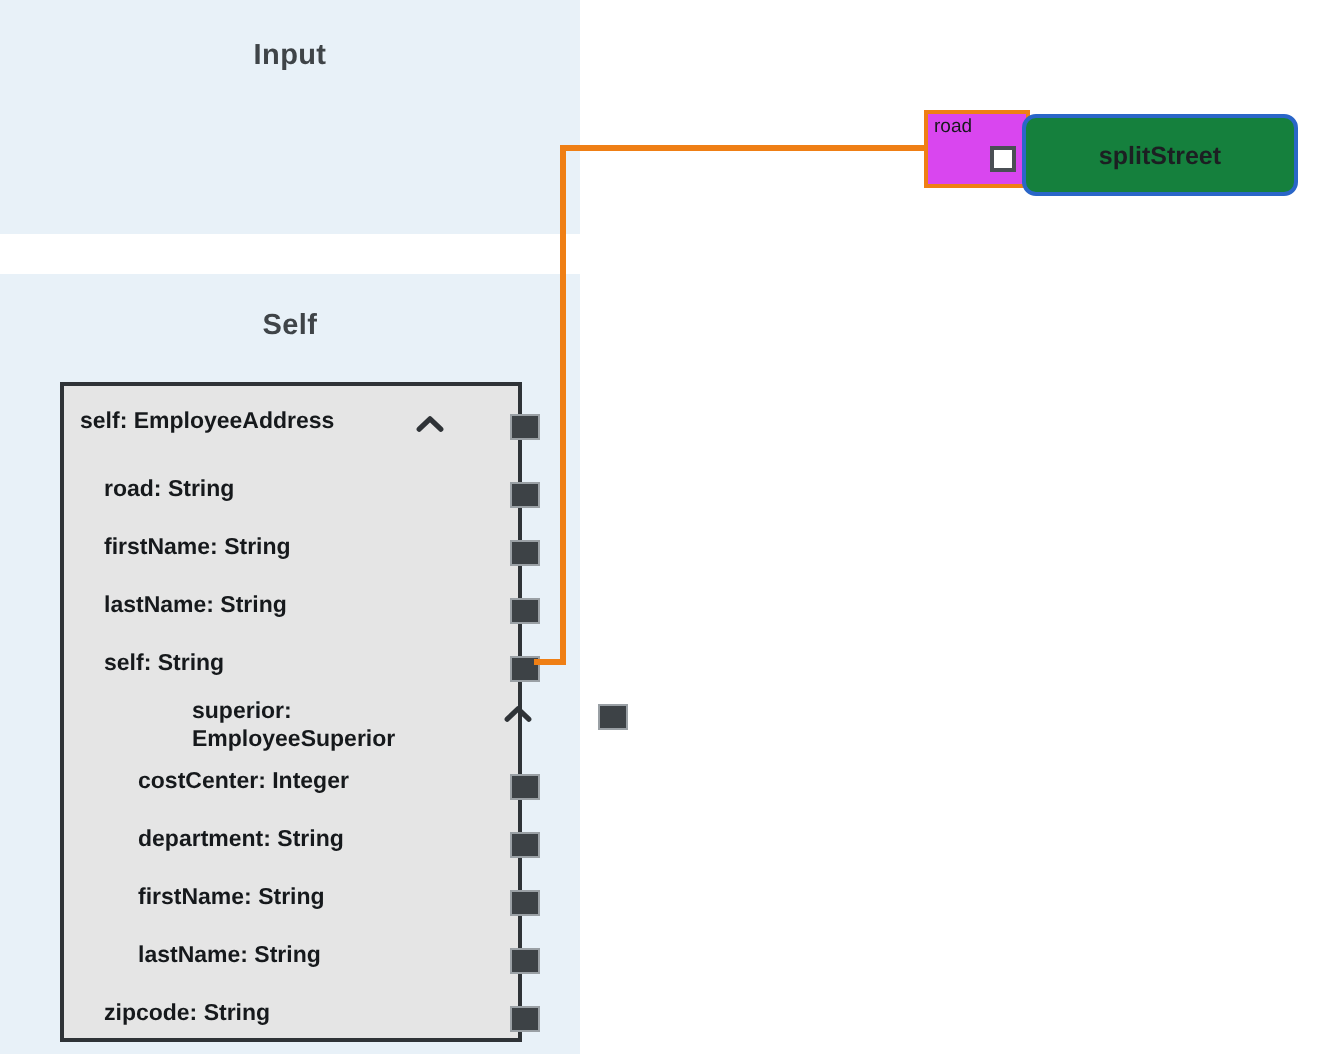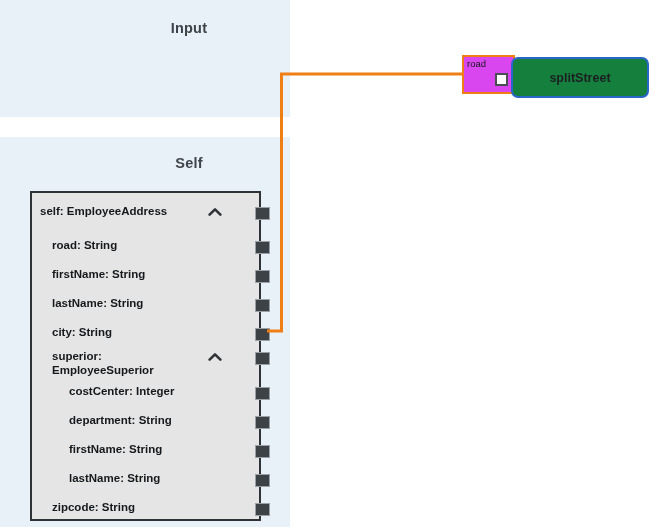--- a/index.html
+++ b/index.html
@@ -28,21 +28,20 @@
 
   .panel-title {
     position: absolute;
     left: 0;
     width: 290px;
     text-align: center;
     font-size: 14.5px;
     font-weight: bold;
     color: #3f4448;
     letter-spacing: 0.2px;
-    padding-left: 44px;
   }
   #panel-input .panel-title { top: 20px; }
   #panel-self  .panel-title { top: 18px; }
 
   
   #type-box {
     position: absolute;
     left: 30px;
     top: 191px;
     width: 231px;
@@ -173,24 +172,24 @@
     </div>
     <div class="row depth1" style="top: 75px;">
       <div class="row-label">firstName: String</div>
       <div class="port" style="top: 2px;"></div>
     </div>
     <div class="row depth1" style="top: 104px;">
       <div class="row-label">lastName: String</div>
       <div class="port" style="top: 2px;"></div>
     </div>
     <div class="row depth1" style="top: 133px;">
-      <div class="row-label">city: String</div>
-      <div class="port" style="top: 2px;"></div>
-    </div>
-    <div class="row depth1" style="top: 157px;">
+      <div class="row-label">self: String</div>
+      <div class="port" style="top: 2px;"></div>
+    </div>
+    <div class="row depth1" style="top: 157px; margin-left: 44px;">
       <div class="row-label">superior:
 EmployeeSuperior</div>
       <div class="chevron">
         <svg width="14" height="10" viewBox="0 0 14 10">
           <path d="M1.6 7.6 L7 2.4 L12.4 7.6" fill="none" stroke="#2f3337" stroke-width="2.6" stroke-linecap="round" stroke-linejoin="round"></path>
         </svg>
       </div>
       <div class="port" style="top: 2px;"></div>
     </div>
     <div class="row depth2" style="top: 192px;">

